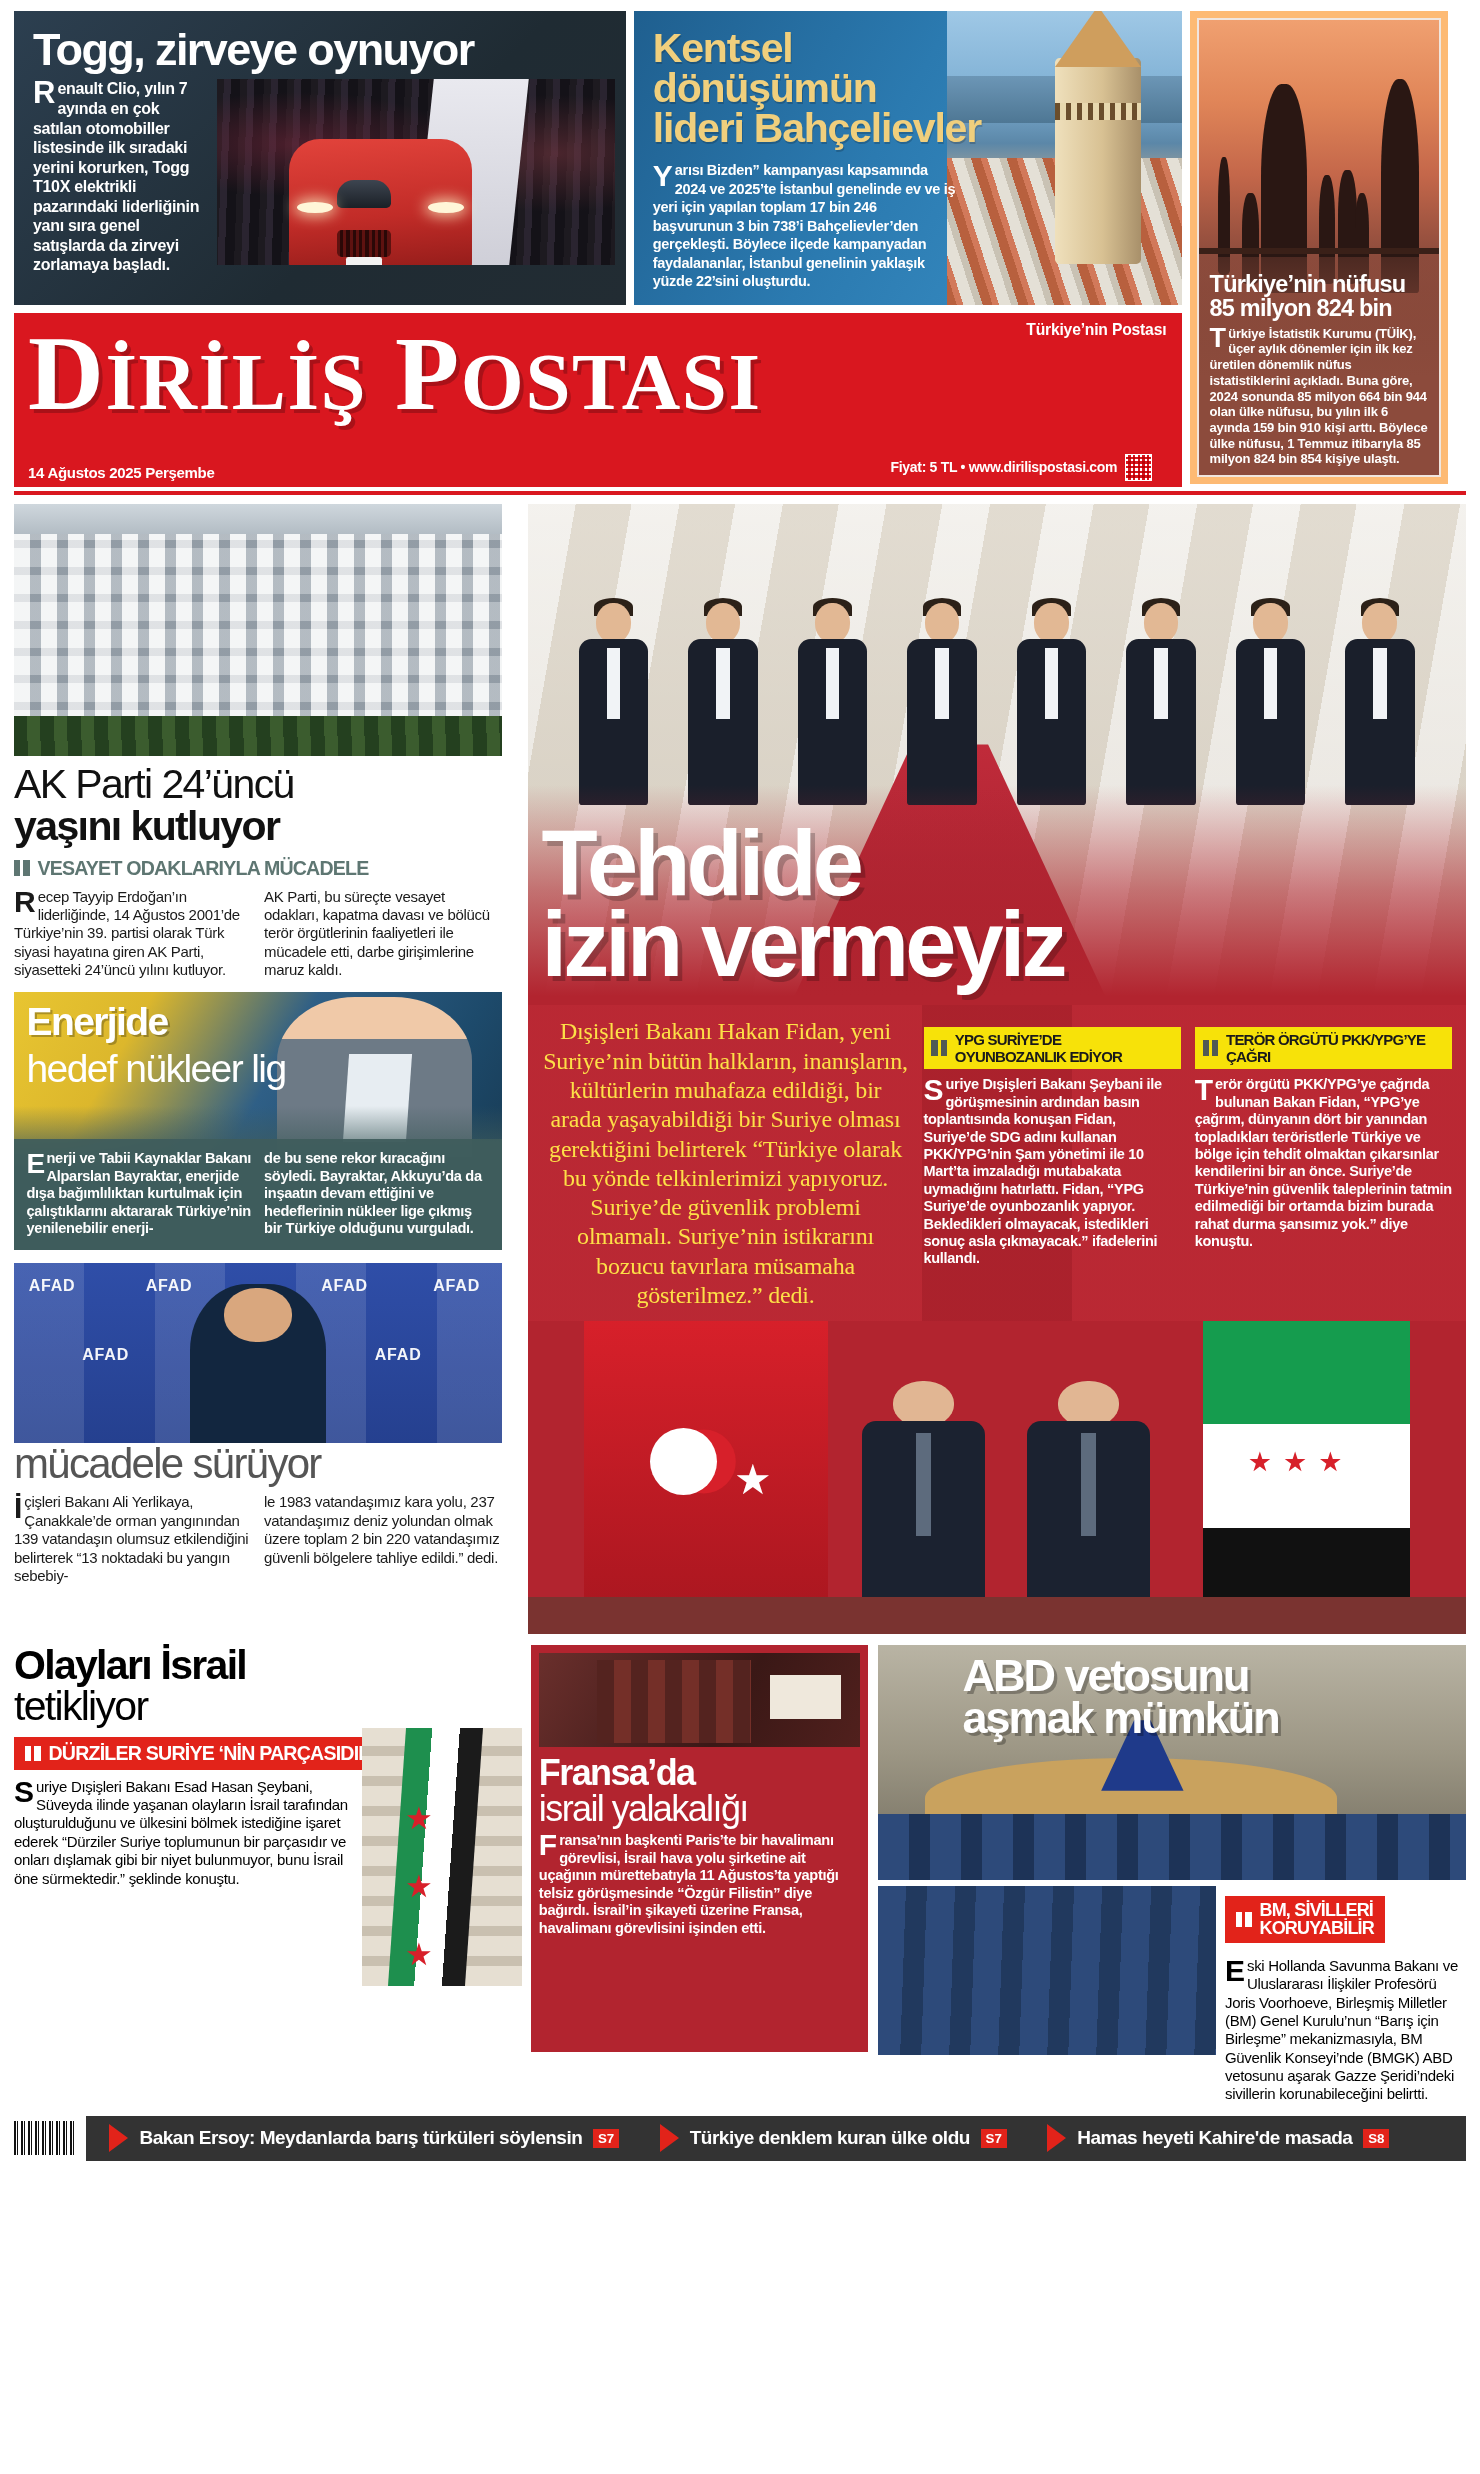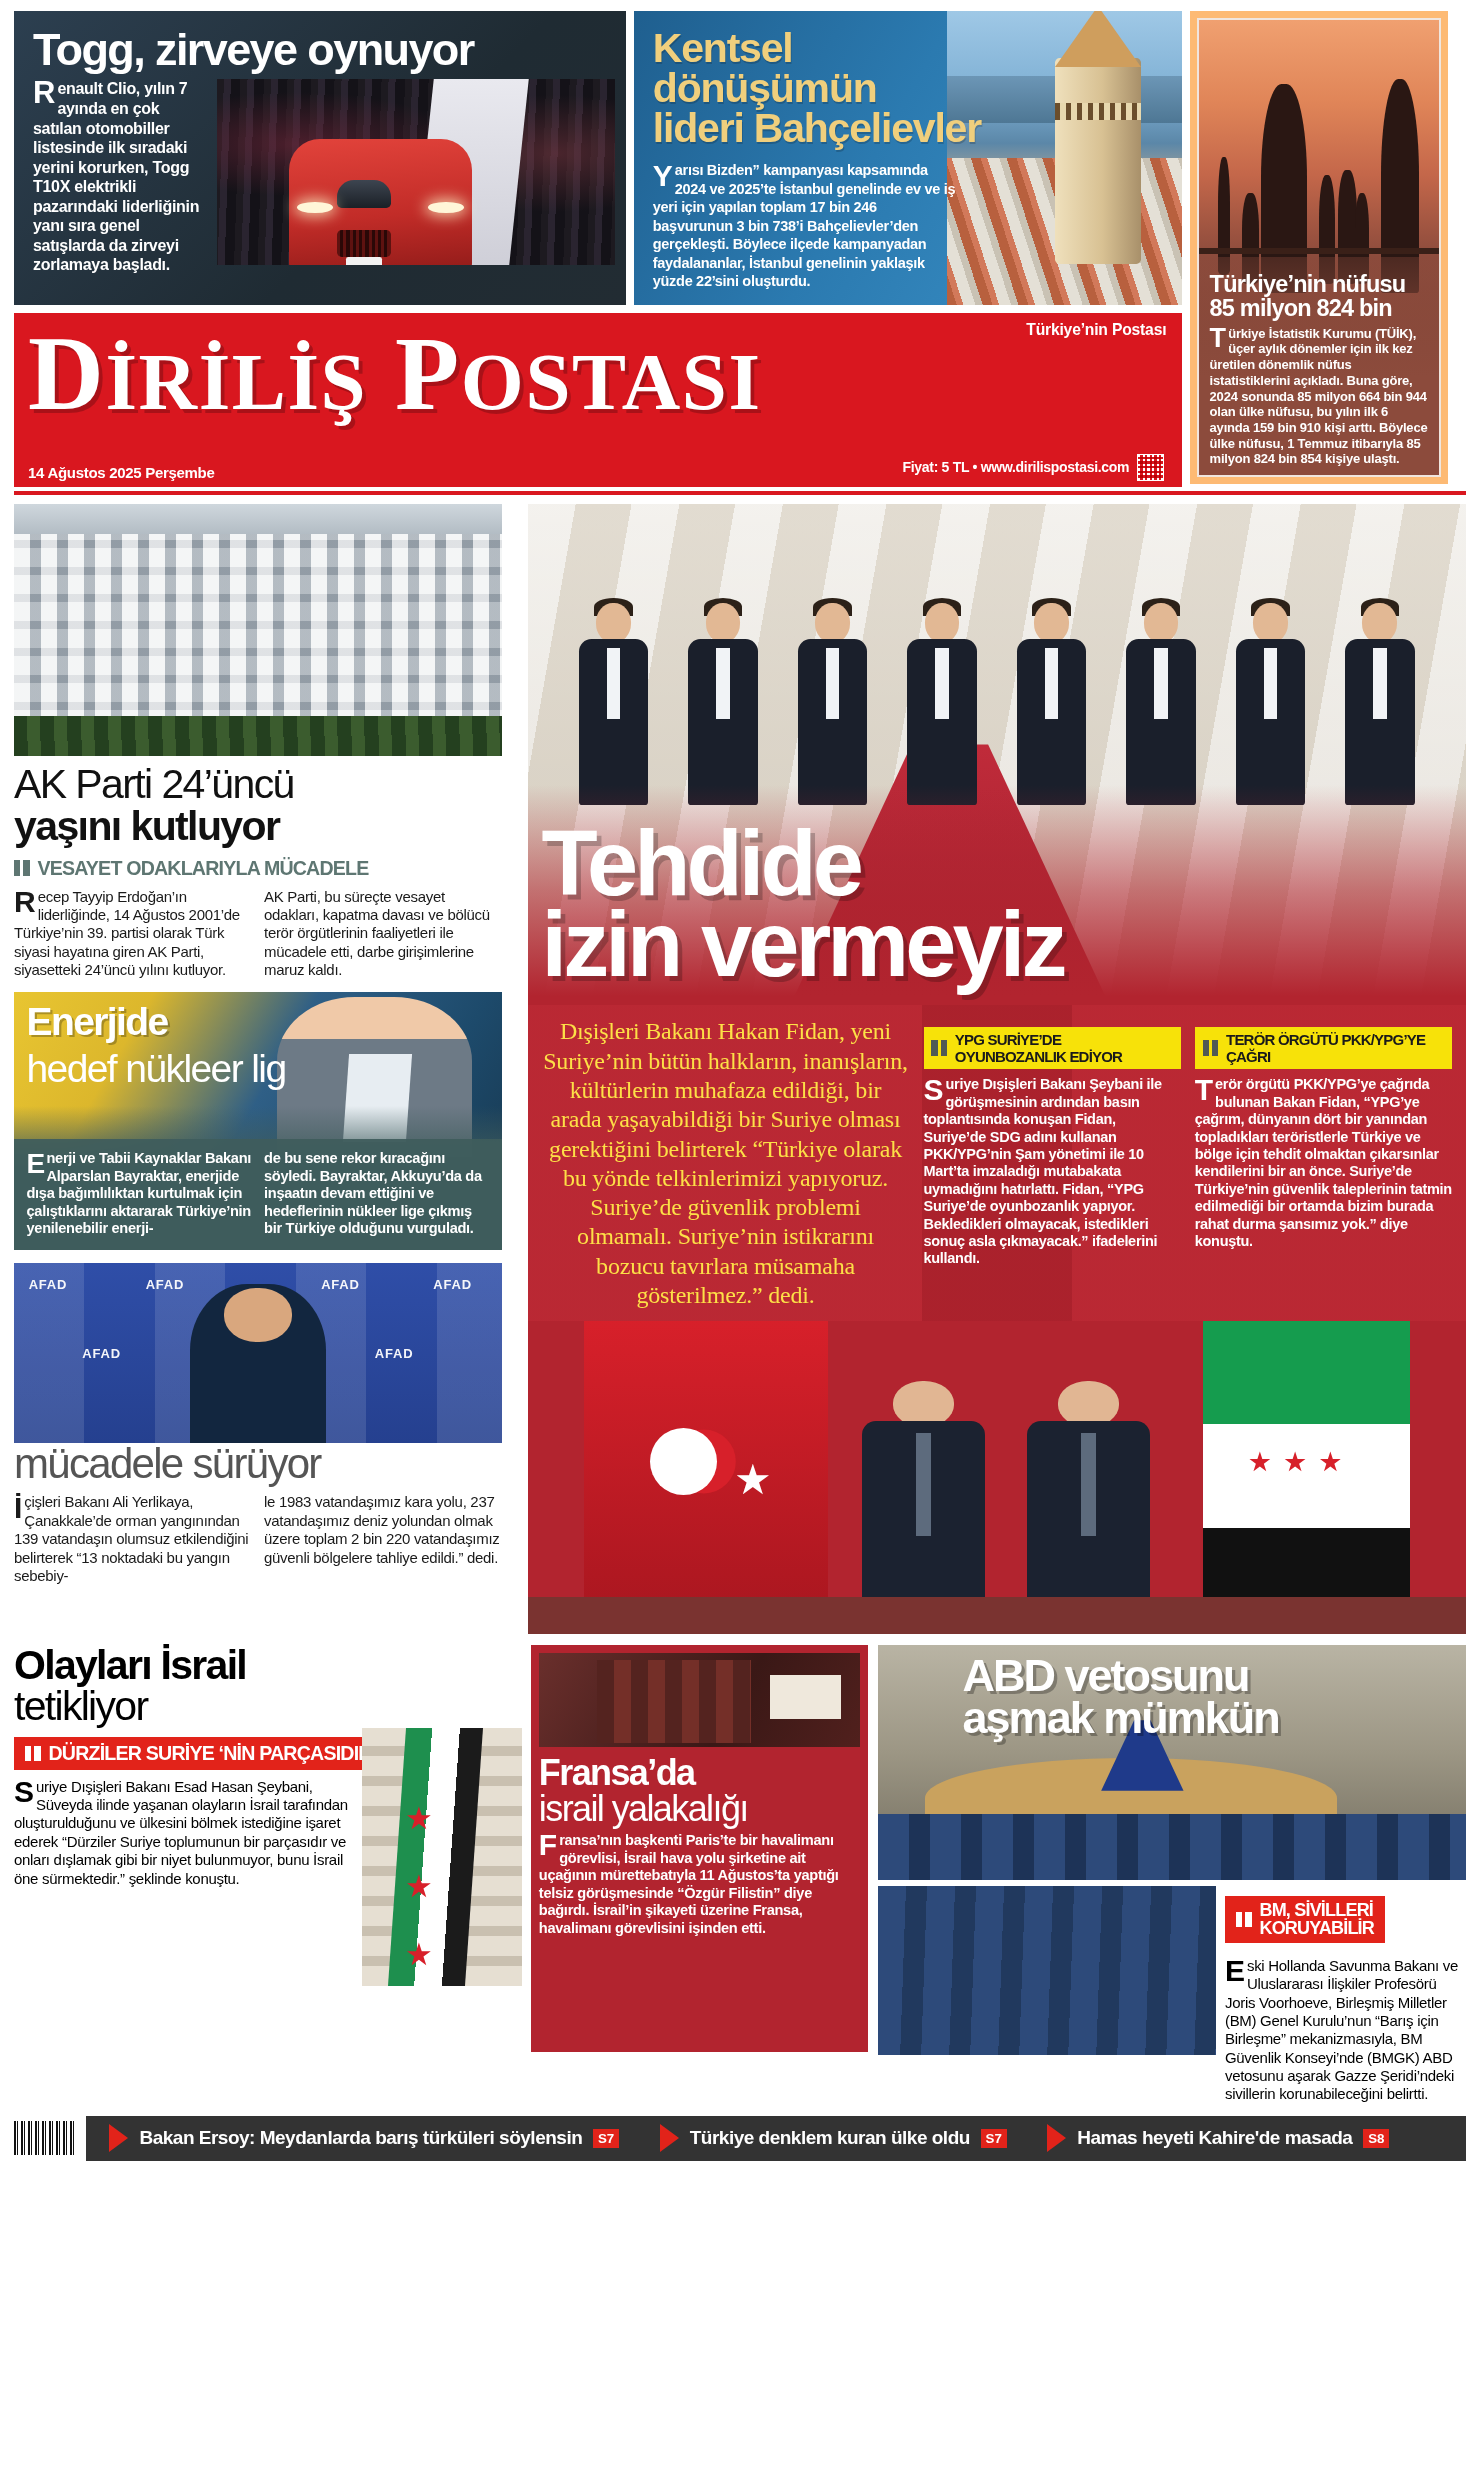--- a/index.html
+++ b/index.html
@@ -135,21 +135,21 @@
     width: 1168px; background: #d9171f; margin-top: 7.8px; position: relative;
     height: 174px; padding: 6.3px 14px 0 14px;
   }
   .mh-tagline { position: absolute; right: 15.7px; top: 7.8px; color: #fff; font-size: 15.7px; font-weight: 800; letter-spacing: -0.2px; }
   .mh-title {
     color: #fff; font-family: "Liberation Serif", serif; font-weight: 700;
     font-size: 105px; line-height: 1.05; letter-spacing: 1.6px;
     text-shadow: 3.9px 3.9px 0 rgba(0,0,0,.22);
   }
   .mh-title .sm { font-size: 81px; }
-  .mh-bottom { position: absolute; left: 14px; right: 18px; bottom: 6.3px; display: flex; justify-content: space-between; align-items: flex-end; }
+  .mh-bottom { position: absolute; left: 14px; right: 30px; bottom: 6.3px; display: flex; justify-content: space-between; align-items: flex-end; }
   .mh-date { color: #fff; font-size: 15px; font-weight: 700; letter-spacing: -0.3px; }
   .mh-price { color: #fff; font-size: 14px; font-weight: 700; letter-spacing: -0.3px; display: flex; align-items: center; gap: 7.8px; }
   .qr { width: 27px; height: 27px;
     background-image:
       repeating-linear-gradient(90deg,#fff 0 2.3px,#d9171f 2.3px 4.7px),
       repeating-linear-gradient(0deg,#fff 0 2.3px,#d9171f 2.3px 4.7px);
     background-blend-mode: multiply; background-color: #fff; border: 1.6px solid #fff; }
   .mh-rule { height: 3.1px; background: #d9171f; width: 1452px; margin-top: 4.7px; }
 
   
@@ -202,21 +202,21 @@
   .enerji h4 { position: absolute; left: 12.5px; top: 58px; z-index: 4; color: #fff; font-weight: 300; font-size: 39px; line-height: .98; letter-spacing: -1.6px; }
   .enerji .cols { position: absolute; left: 0; bottom: 0; width: 100%; z-index: 4; display: flex; gap: 12.5px; padding: 11px 12.5px 12.5px 12.5px; background: rgba(63,92,92,.94); }
   .enerji .cols p { flex: 1; color: #fff; font-size: 14.6px; line-height: 1.2; font-weight: 700; letter-spacing: -0.3px; }
   .enerji .cols p .drop { font-size: 28px; font-weight: 900; line-height: .78; float: left; padding: 2.3px 1.6px 0 0; }
 
   
   .tehlike-photo { margin-top: 12.5px; width: 100%; height: 180px; position: relative; overflow: hidden;
     background: linear-gradient(180deg,#2f4ea8 0%, #25408f 100%); }
   .afad-wall { position: absolute; inset: 0;
     background: repeating-linear-gradient(90deg, rgba(255,255,255,.12) 0 70px, rgba(255,255,255,0) 70px 141px); }
-  .afad-txt { position: absolute; color: #fff; font-weight: 900; font-size: 13px; letter-spacing: 0.8px; opacity: .95; }
+  .afad-txt { position: absolute; color: #fff; font-weight: 900; font-size: 16px; letter-spacing: 0.8px; opacity: .95; }
   .afad-man { position: absolute; left: 36%; top: 12%; width: 28%; height: 88%; background: #12263f; border-radius: 42% 42% 0 0; }
   .afad-face { position: absolute; left: 43%; top: 14%; width: 14%; height: 30%; background: #d9a77e; border-radius: 48%; }
 
   .tehlike h2.b { font-size: 42px; font-weight: 900; letter-spacing: -1.7px; line-height: 1.0; margin-top: 6.3px; }
   .tehlike h2.t { font-size: 42px; font-weight: 300; letter-spacing: -1.7px; line-height: 1.02; color: #555; }
 
   
   .hero { position: relative; width: 100%; height: 501px; overflow: hidden; }
   .hero-bg { position: absolute; inset: 0; background: linear-gradient(180deg,#e8e4dc 0%, #d9d3c8 55%, #cdbfae 100%); }
   .hero-marble { position: absolute; inset: 0; background:

